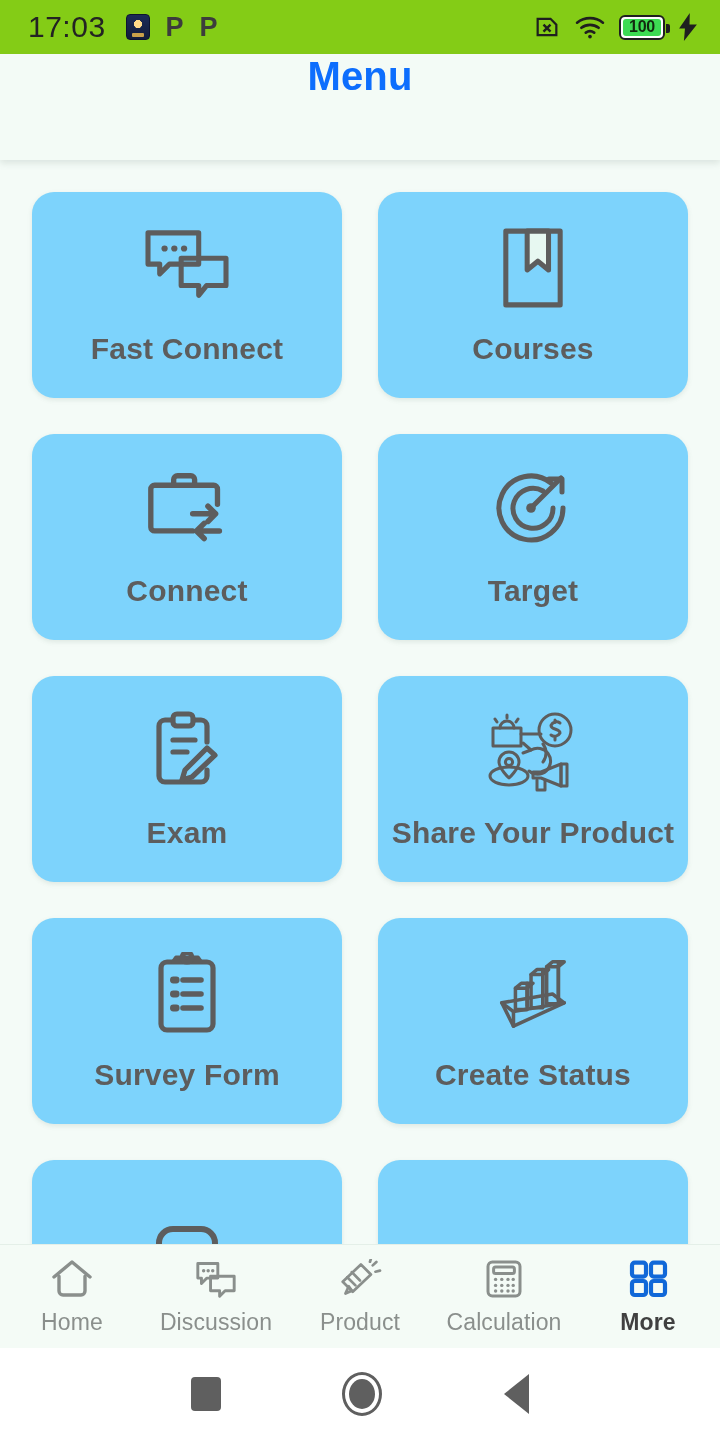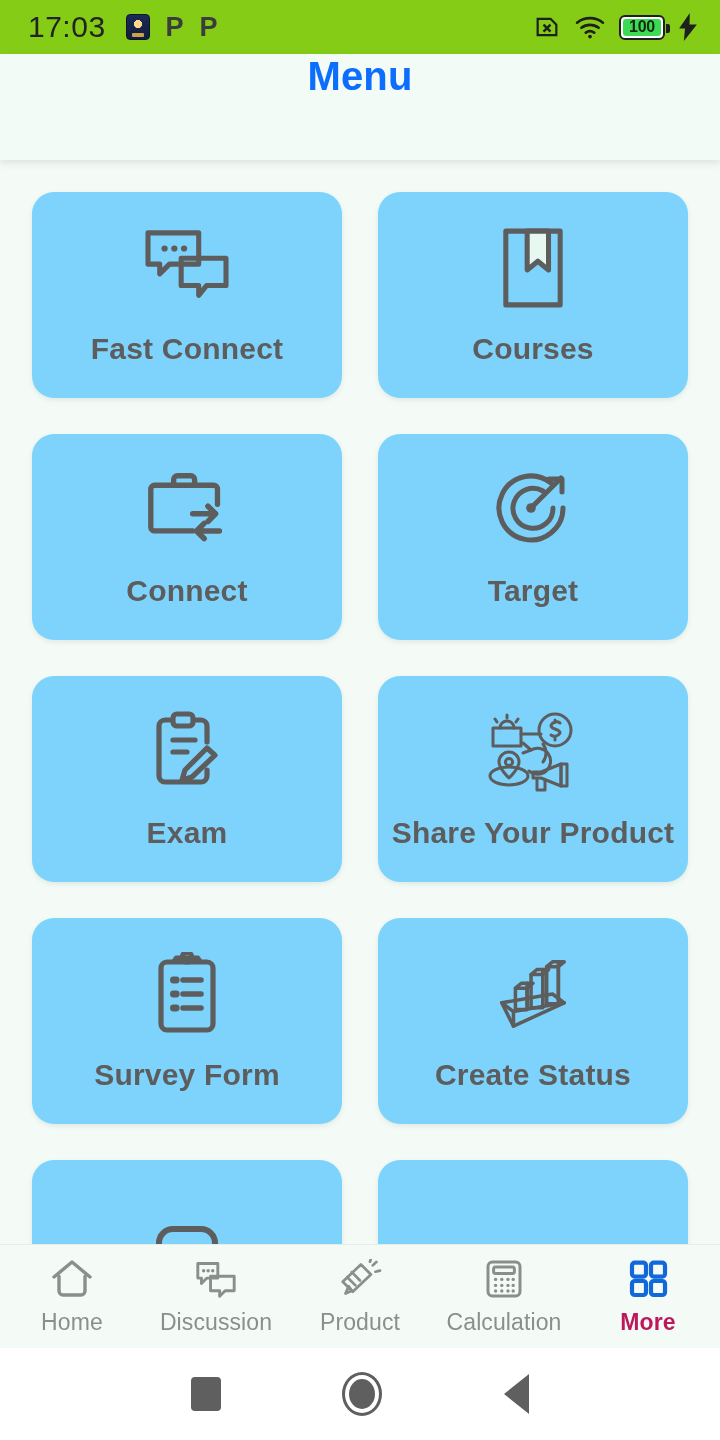--- a/index.html
+++ b/index.html
@@ -113,21 +113,21 @@
     display: flex; align-items: center;
     z-index: 10;
   }
   .navitem {
     flex: 1 1 0; height: 100%;
     display: flex; flex-direction: column;
     align-items: center; justify-content: center; gap: 9px;
   }
   .navitem .nico { height: 42px; display:flex; align-items:center; justify-content:center; }
   .navlabel { font-size: 23px; color: #8a8f8c; font-weight: 400; letter-spacing:.1px; }
-  .navitem.active .navlabel { color: #be185d; font-weight: 700; }
+  .navitem.active .navlabel { color: #404040; font-weight: 700; }
 
   
   .androidnav {
     height: 92px; background:#ffffff;
     display:flex; align-items:center; justify-content:space-around;
     padding: 0 130px;
     flex: 0 0 auto;
   }
   .and-sq { width: 30px; height: 34px; background:#5f5f5f; border-radius:4px; }
   .and-circle {

